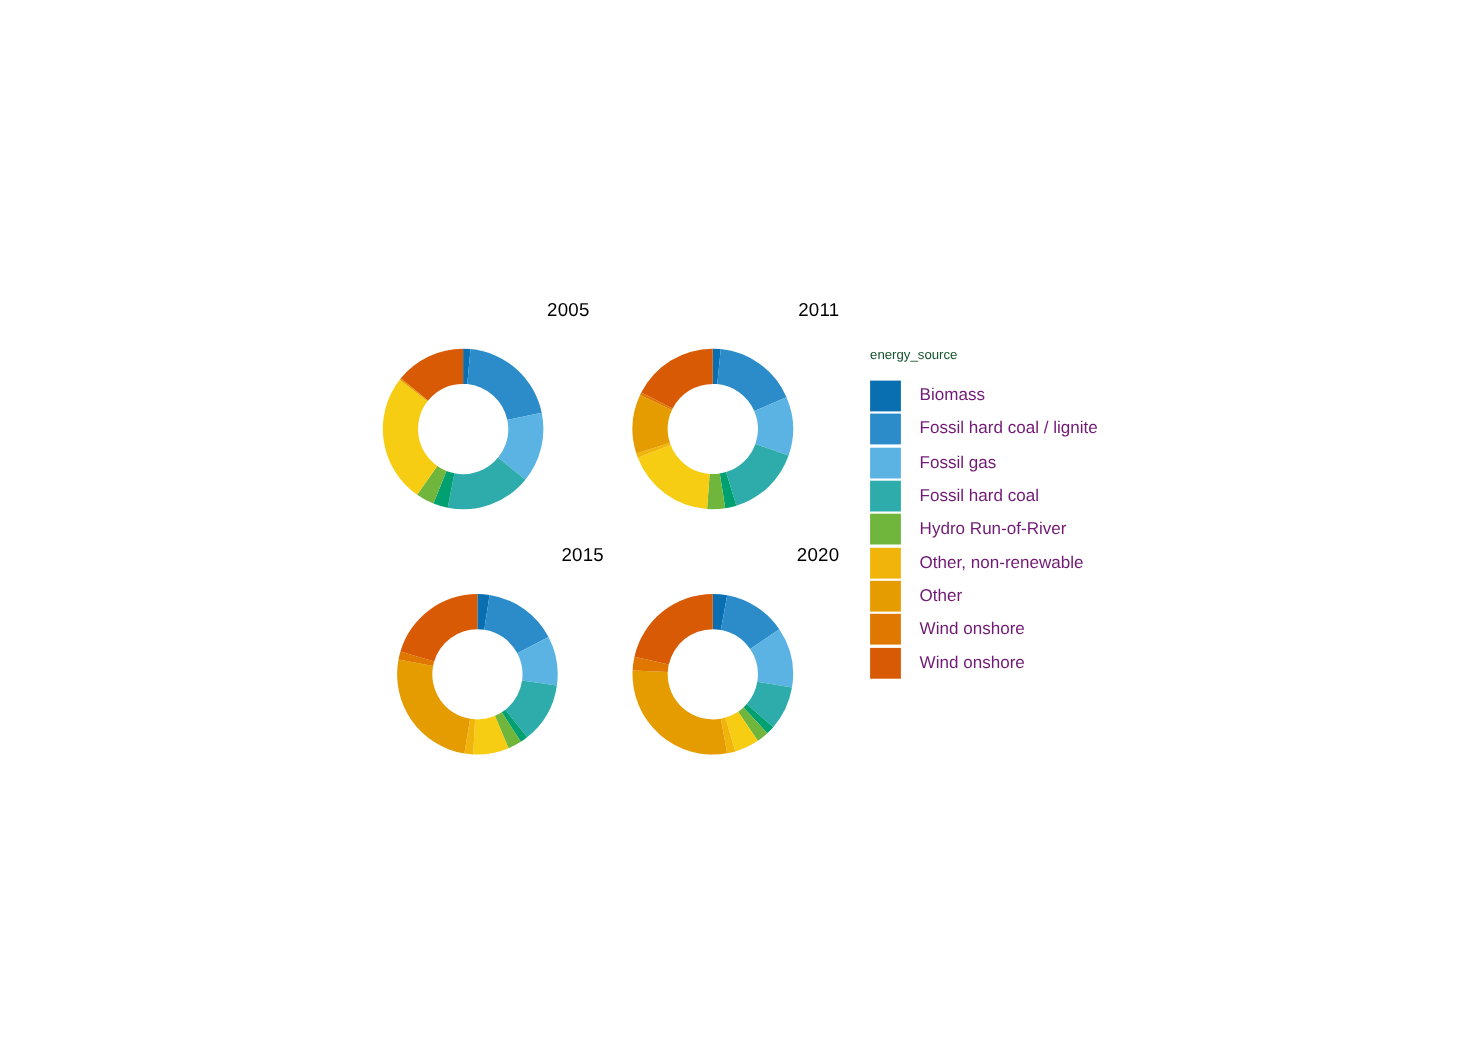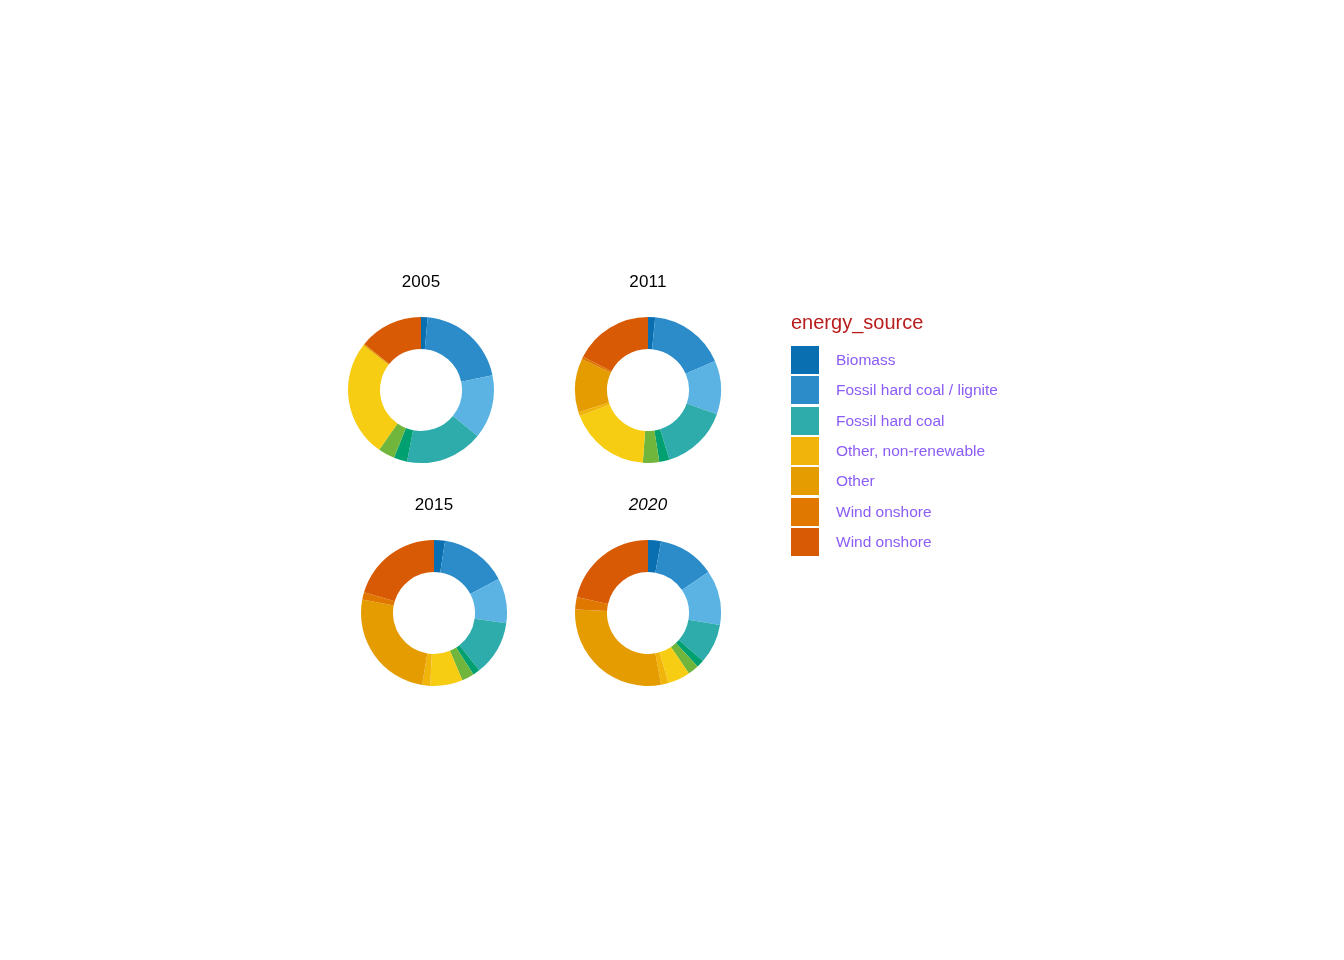--- a/index.html
+++ b/index.html
@@ -8,48 +8,48 @@
     width:1344px;height:960px;background:#ffffff;
     font-family:"Liberation Sans","DejaVu Sans",sans-serif;
     color:#000000;overflow:hidden;position:relative;
   }
   #figure{position:absolute;left:0;top:0;width:1344px;height:960px;}
 
   
   .panel{position:absolute;width:230px;height:230px;}
   .panel-title{
     position:absolute;top:0;left:0;width:230px;
-    text-align:center;font-size:17px;line-height:20px;
+    text-align:right;font-size:17px;line-height:20px;
     color:#000;letter-spacing:.2px;
   }
   .donut-wrap{position:absolute;top:28px;left:0;width:230px;height:180px;}
   .donut{position:absolute;left:50%;top:50%;transform:translate(-50%,-50%);}
 
   
   #panel-2005{left:306px;top:272px;}
   #panel-2010{left:533px;top:272px;}
   #panel-2015{left:319px;top:495px;}
-  #panel-2020{left:533px;top:495px;font-style:italic;}
+  #panel-2020{left:533px;top:495px;}
 
   
   #legend{position:absolute;left:791px;top:313px;width:320px;}
   .legend-title{
-    font-size:20px;line-height:18px;color:#b91c1c;
+    font-size:12px;line-height:18px;color:#14532d;
     margin:0 0 14px 0;white-space:nowrap;
   }
   .legend-items{display:block;}
   .legend-row{
     display:flex;align-items:center;height:30.3px;
   }
   .legend-swatch{
     width:28px;height:28px;flex:0 0 28px;display:block;
   }
   .legend-label{
     margin-left:17px;font-size:15.5px;line-height:18px;
-    color:#8b5cf6;white-space:nowrap;
+    color:#701a75;white-space:nowrap;
   }
 </style>
 </head>
 <body>
 
 <div id="figure">
 
   <div class="panel" id="panel-2005">
     <div class="panel-title">2005</div>
     <div class="donut-wrap">
@@ -129,22 +129,30 @@
     <div class="legend-items" id="legend-items">
         <div class="legend-row">
           <span class="legend-swatch" style="background: rgb(10, 111, 176);"></span>
           <span class="legend-label">Biomass</span>
         </div>
         <div class="legend-row">
           <span class="legend-swatch" style="background: rgb(43, 140, 201);"></span>
           <span class="legend-label">Fossil hard coal / lignite</span>
         </div>
         <div class="legend-row">
+          <span class="legend-swatch" style="background: rgb(91, 179, 228);"></span>
+          <span class="legend-label">Fossil gas</span>
+        </div>
+        <div class="legend-row">
           <span class="legend-swatch" style="background: rgb(46, 172, 172);"></span>
           <span class="legend-label">Fossil hard coal</span>
+        </div>
+        <div class="legend-row">
+          <span class="legend-swatch" style="background: rgb(112, 182, 60);"></span>
+          <span class="legend-label">Hydro Run-of-River</span>
         </div>
         <div class="legend-row">
           <span class="legend-swatch" style="background: rgb(240, 180, 10);"></span>
           <span class="legend-label">Other, non-renewable</span>
         </div>
         <div class="legend-row">
           <span class="legend-swatch" style="background: rgb(228, 156, 0);"></span>
           <span class="legend-label">Other</span>
         </div>
         <div class="legend-row">

